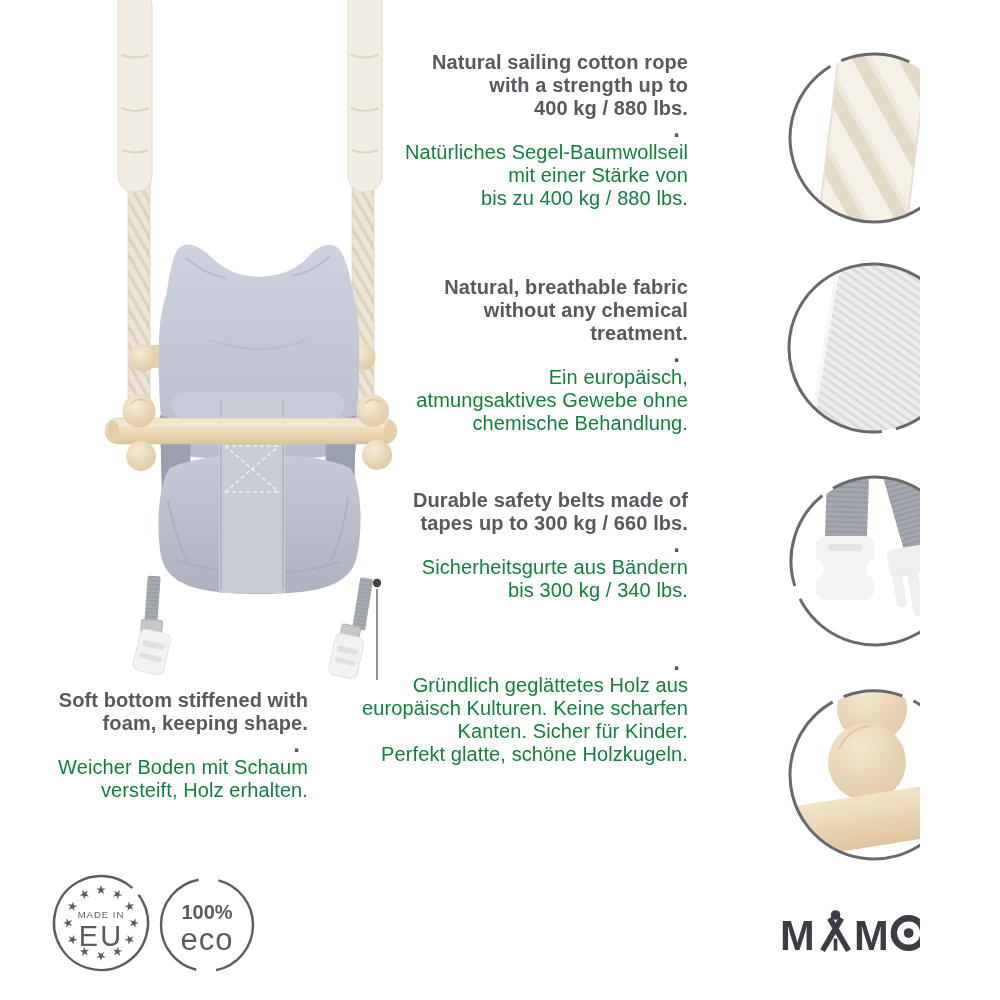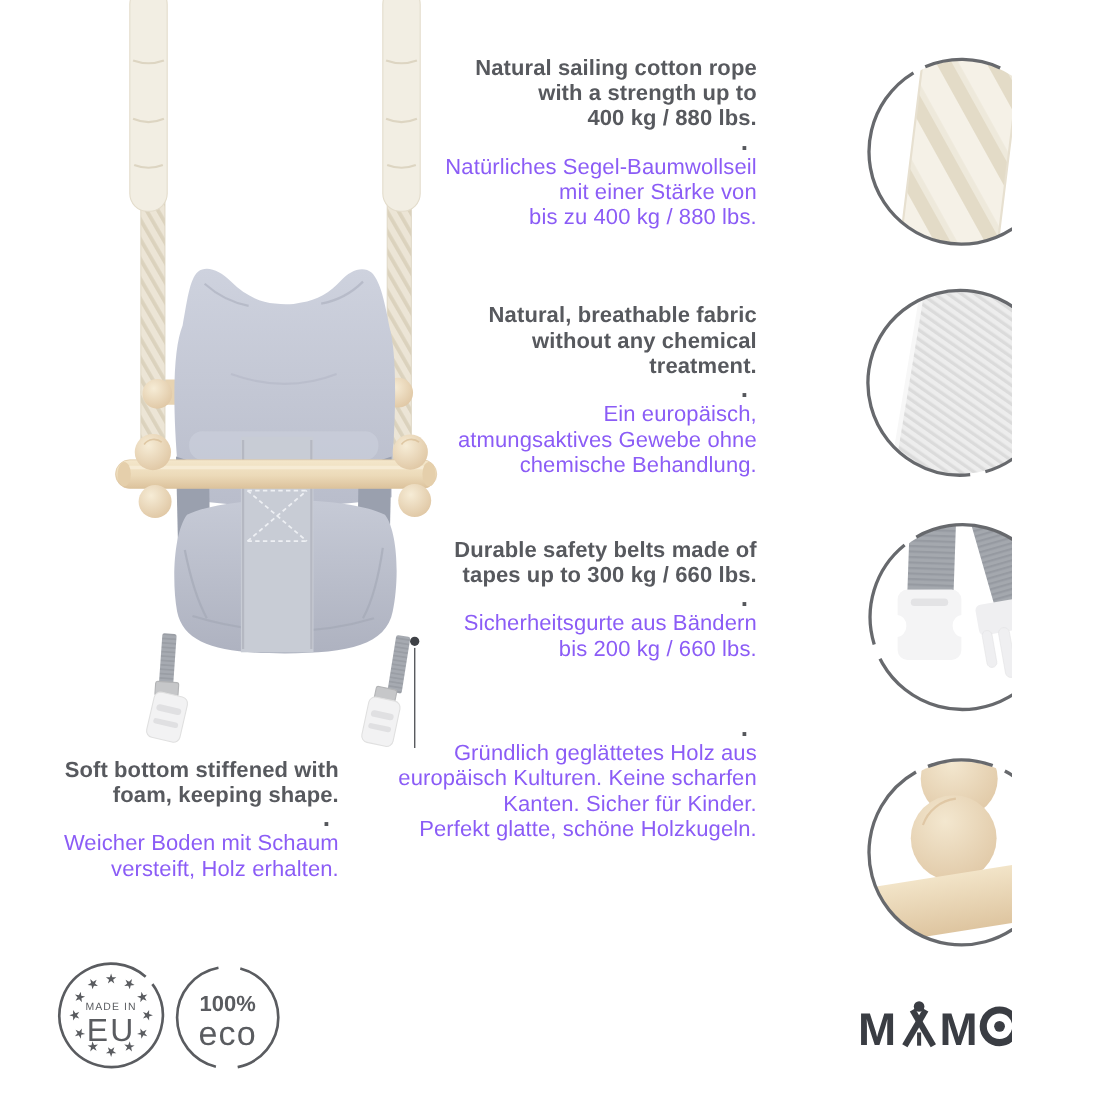--- a/index.html
+++ b/index.html
@@ -1,21 +1,21 @@
 <!DOCTYPE html>
 <html><head>
 <meta charset="utf-8">
 <style>
   html,body{margin:0;padding:0;background:#fff;}
   .canvas{position:relative;width:920px;height:1000px;background:#ffffff;overflow:hidden;
           font-family:"Liberation Sans", sans-serif;}
   .fblock{position:absolute;right:232px;width:400px;text-align:right;}
   .fblock-left{position:absolute;right:612px;width:380px;text-align:right;}
   .h{font-size:20px;line-height:23px;font-weight:700;color:#57595e;white-space:pre-line;letter-spacing:.1px;}
-  .sub{font-size:20px;line-height:23px;font-weight:400;color:#8b5cf6;white-space:pre-line;letter-spacing:.1px;}
+  .sub{font-size:20px;line-height:23px;font-weight:400;color:#15803d;white-space:pre-line;letter-spacing:.1px;}
   .dot{font-size:24px;line-height:10px;font-weight:700;color:#55575c;padding:4px 8px 7px 0;}
   .photo{position:absolute;width:190px;height:190px;}
   svg{display:block;}
   text{font-family:"Liberation Sans", sans-serif;}
 </style>
 </head>
 <body>
 
 <div class="canvas">
 
@@ -151,21 +151,21 @@
     <div class="dot">.</div>
     <div class="sub">Ein europäisch,
 atmungsaktives Gewebe ohne
 chemische Behandlung.</div>
   </div>
   <div class="fblock" style="top:489px">
     <div class="h">Durable safety belts made of
 tapes up to 300 kg / 660 lbs.</div>
     <div class="dot">.</div>
     <div class="sub">Sicherheitsgurte aus Bändern
-bis 200 kg / 660 lbs.</div>
+bis 300 kg / 340 lbs.</div>
   </div>
   <div class="fblock" style="top:653px">
     <div class="dot">.</div>
     <div class="sub">Gründlich geglättetes Holz aus
 europäisch Kulturen. Keine scharfen
 Kanten. Sicher für Kinder.
 Perfekt glatte, schöne Holzkugeln.</div>
   </div>
 
   <div class="fblock-left" style="top:689px">

